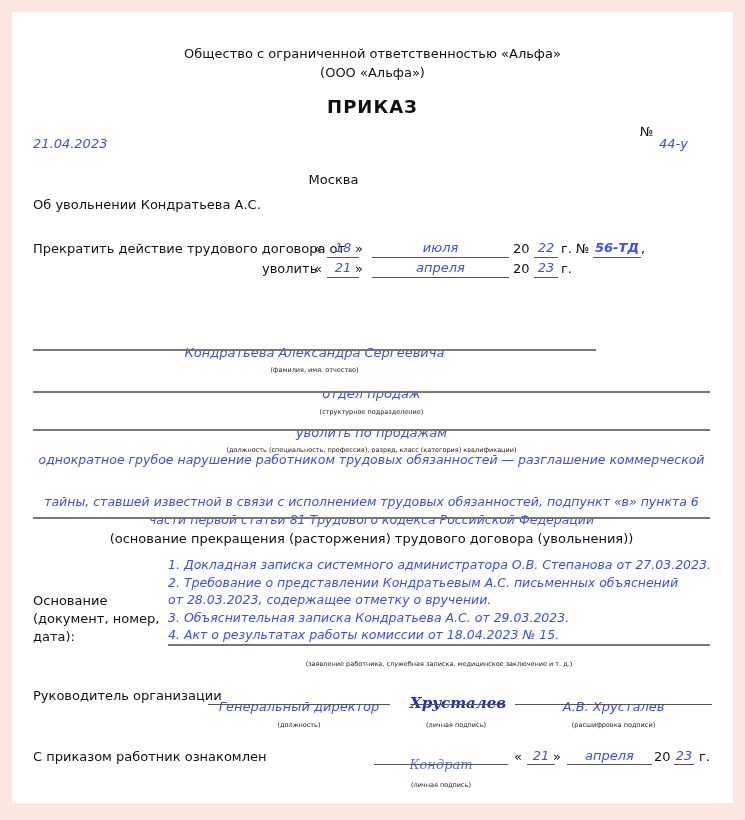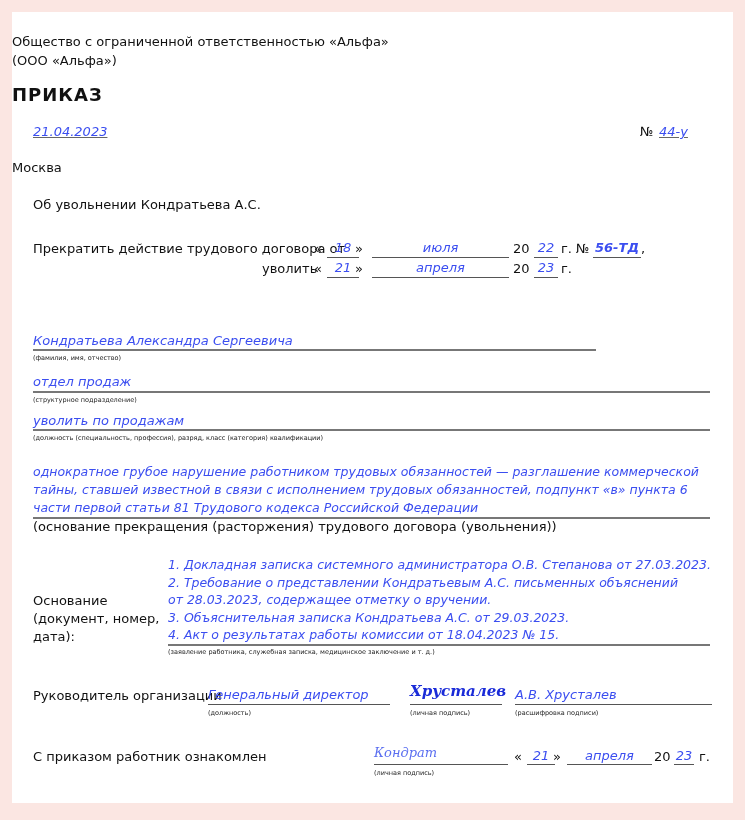--- a/index.html
+++ b/index.html
@@ -15,22 +15,22 @@
     position: absolute; left: 12px; top: 12px;
     width: 721px; height: 791px;
     background: #ffffff;
   }
   .abs { position: absolute; }
   .t { font-size: 13px; color: #111; white-space: nowrap; }
   .hw { font-family: "DejaVu Sans", sans-serif; font-style: italic; color: #3b4ef0; font-size: 13px; white-space: nowrap; }
   .small { font-size: 6.5px; color: #222; white-space: nowrap; }
   .line { position: absolute; height: 0; border-top: 1px solid #555; }
   .line2 { position: absolute; height: 0; border-top: 2px solid #777; }
-  .center { text-align: left; }
-  .ul { text-decoration: underline; text-decoration-color: #666; }
+  .center { text-align: center; margin-top: 12px; }
+  .ul { text-decoration-color: #666; margin-top: 12px; }
   .field { position: absolute; text-align: center; }
   .field .fv { display: block; }
   .title { font-weight: bold; font-size: 18px; letter-spacing: 1px; }
   .tab-box { position: absolute; border: 1px solid #333; background: #fff; }
   .sig { font-family: "DejaVu Serif", serif; font-style: italic; white-space: nowrap; }
 </style>
 </head>
 <body>
 
 <div class="page">
@@ -94,21 +94,21 @@
   <div class="abs small center" style="left:21px; width:563px; top:342px;">(фамилия, имя, отчество)</div>
 
   <div class="abs hw center" style="left:21px; width:677px; top:362px;">отдел продаж</div>
   <div class="line2" style="left:21px; width:677px; top:379px;"></div>
   <div class="abs small center" style="left:21px; width:677px; top:384px;">(структурное подразделение)</div>
 
   <div class="abs hw center" style="left:21px; width:677px; top:401px;">уволить по продажам</div>
   <div class="line2" style="left:21px; width:677px; top:417px;"></div>
   <div class="abs small center" style="left:21px; width:677px; top:422px;">(должность (специальность, профессия), разряд, класс (категория) квалификации)</div>
 
-  <div class="abs hw center" style="left:21px; width:677px; top:452px; font-size:12.5px;">однократное грубое нарушение работником трудовых обязанностей — разглашение коммерческой</div>
+  <div class="abs hw center" style="left:21px; width:677px; top:428px; font-size:12.5px;">однократное грубое нарушение работником трудовых обязанностей — разглашение коммерческой</div>
   <div class="abs hw center" style="left:21px; width:677px; top:470px; font-size:12.5px;">тайны, ставшей известной в связи с исполнением трудовых обязанностей, подпункт «в» пункта 6</div>
   <div class="abs hw center" style="left:21px; width:677px; top:488px; font-size:12.5px;">части первой статьи 81 Трудового кодекса Российской Федерации</div>
   <div class="line2" style="left:21px; width:677px; top:505px;"></div>
   <div class="abs t center" style="left:21px; width:677px; top:507px;">(основание прекращения (расторжения) трудового договора (увольнения))</div>
 
   <div class="abs t" style="left:21px; top:581px;">Основание</div>
   <div class="abs t" style="left:21px; top:599px;">(документ, номер,</div>
   <div class="abs t" style="left:21px; top:617px;">дата):</div>
 
   <div class="abs hw" style="left:156px; top:545px; font-size:12.5px;">1. Докладная записка системного администратора О.В. Степанова от 27.03.2023.</div>

